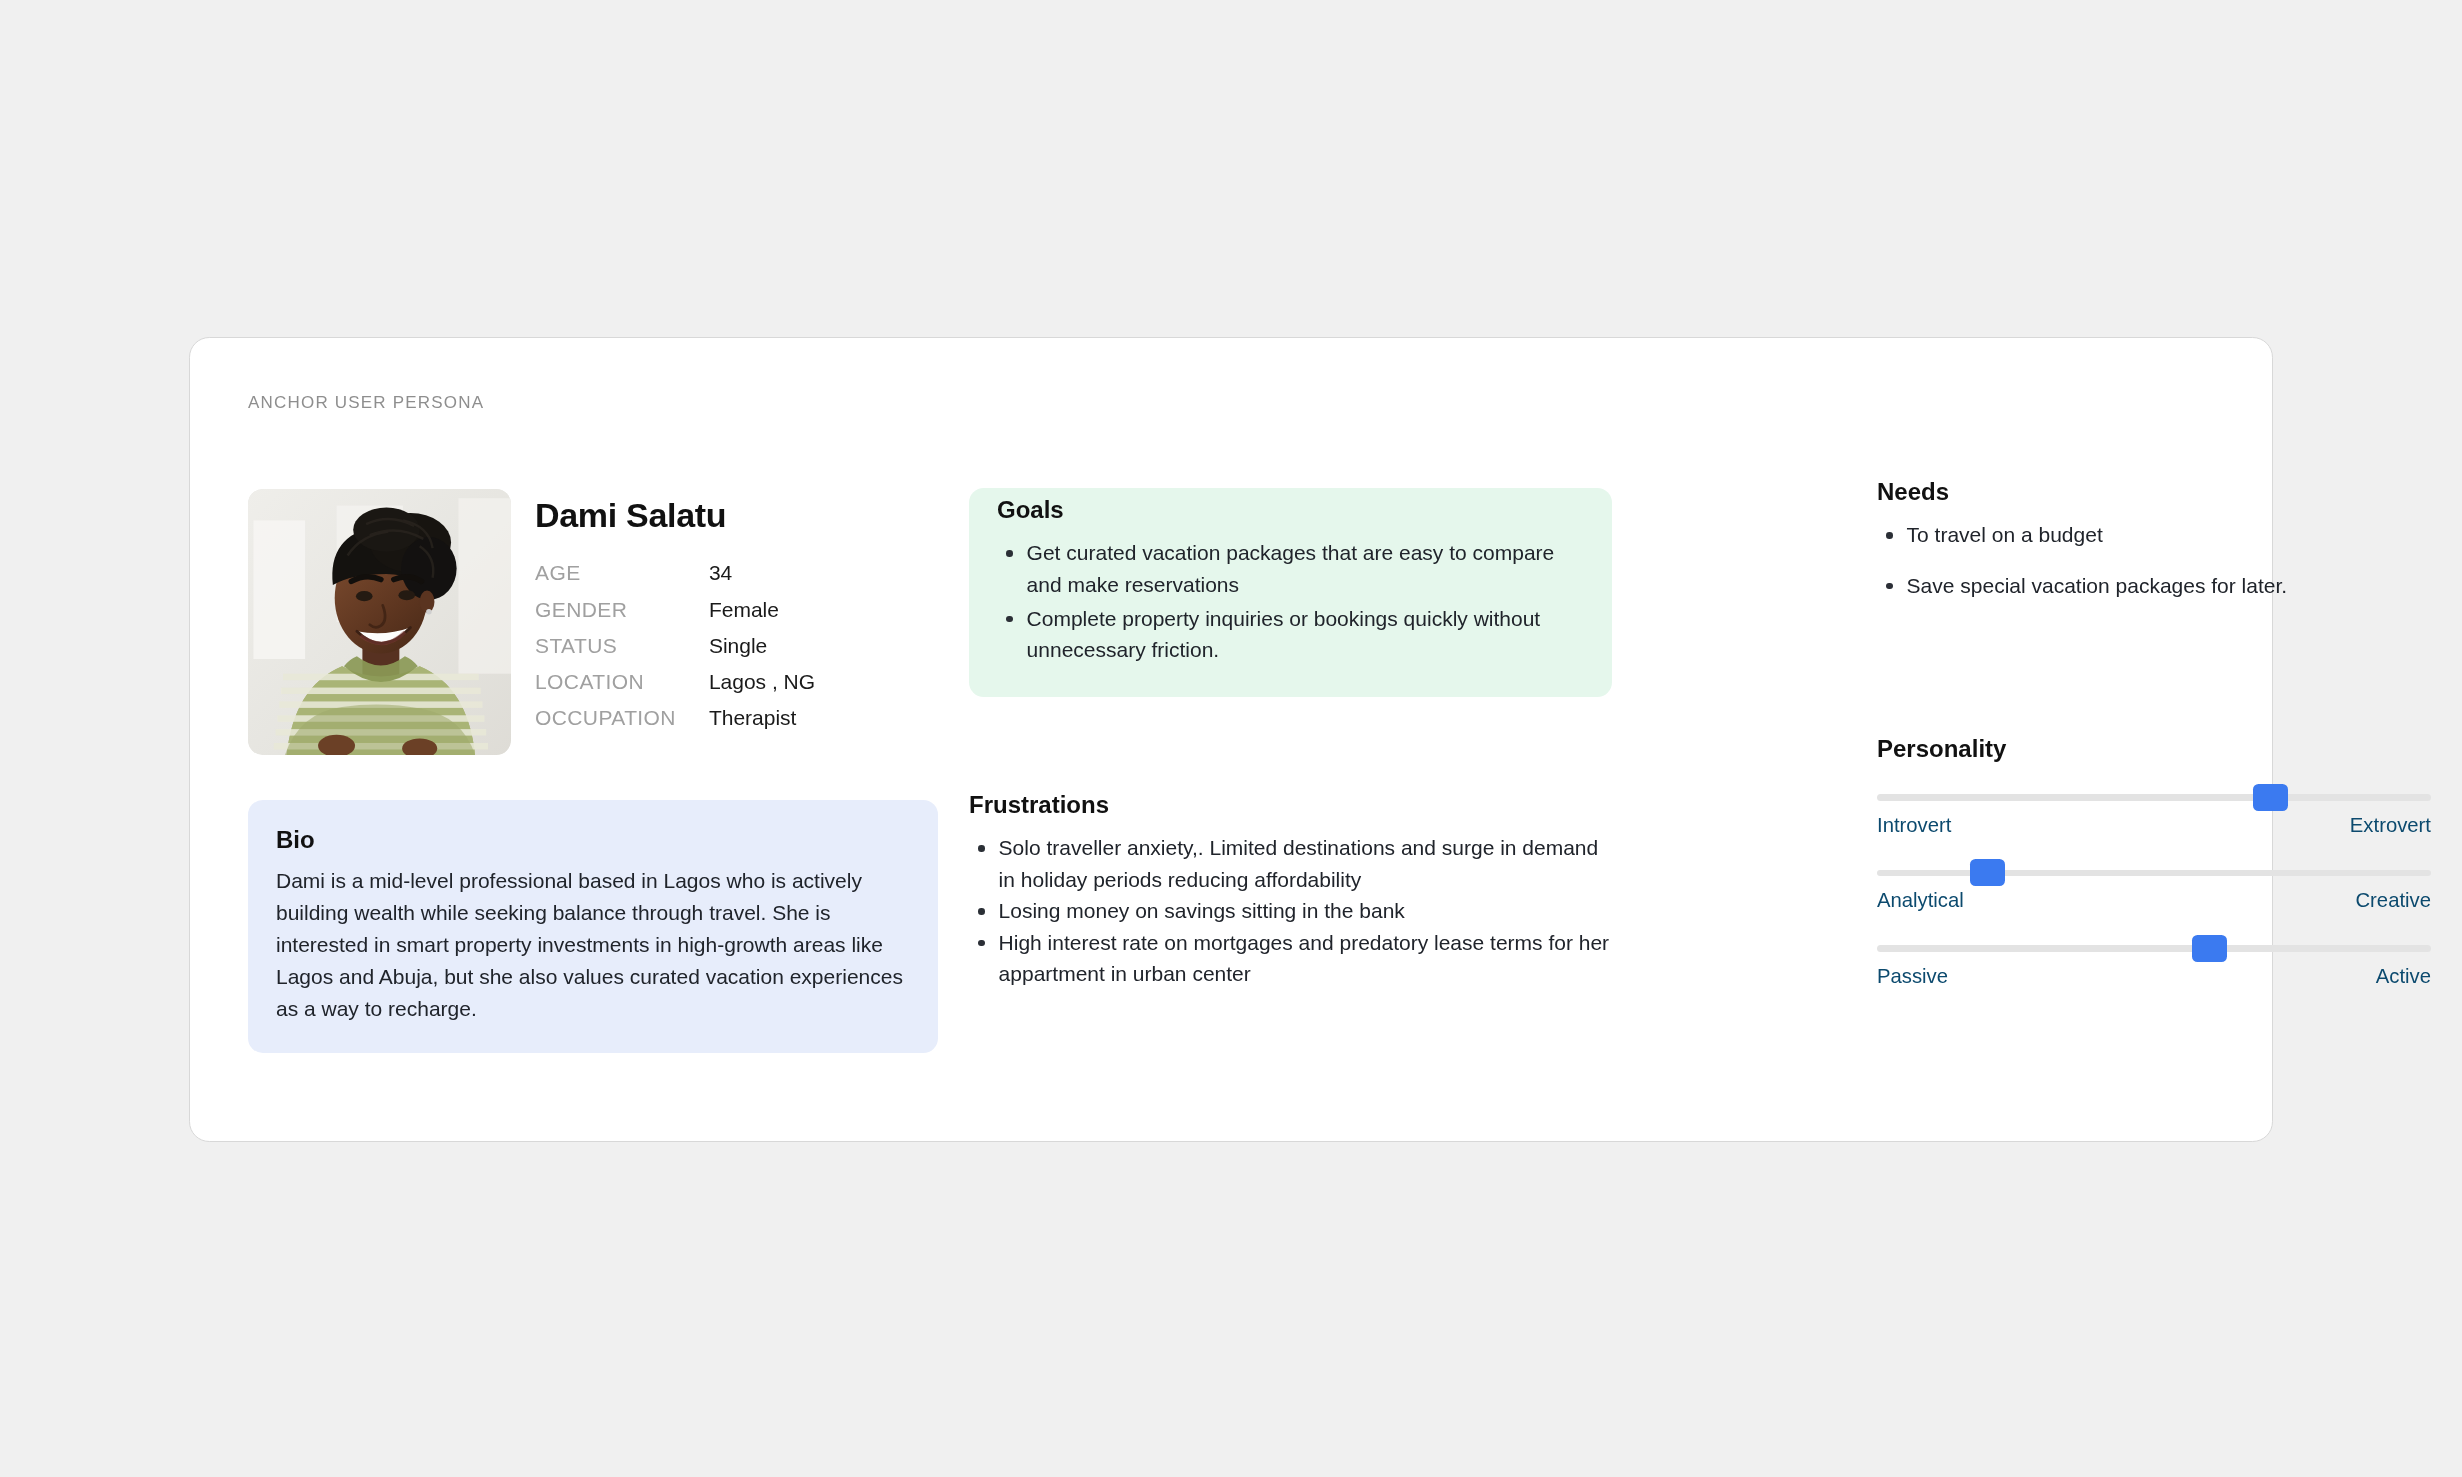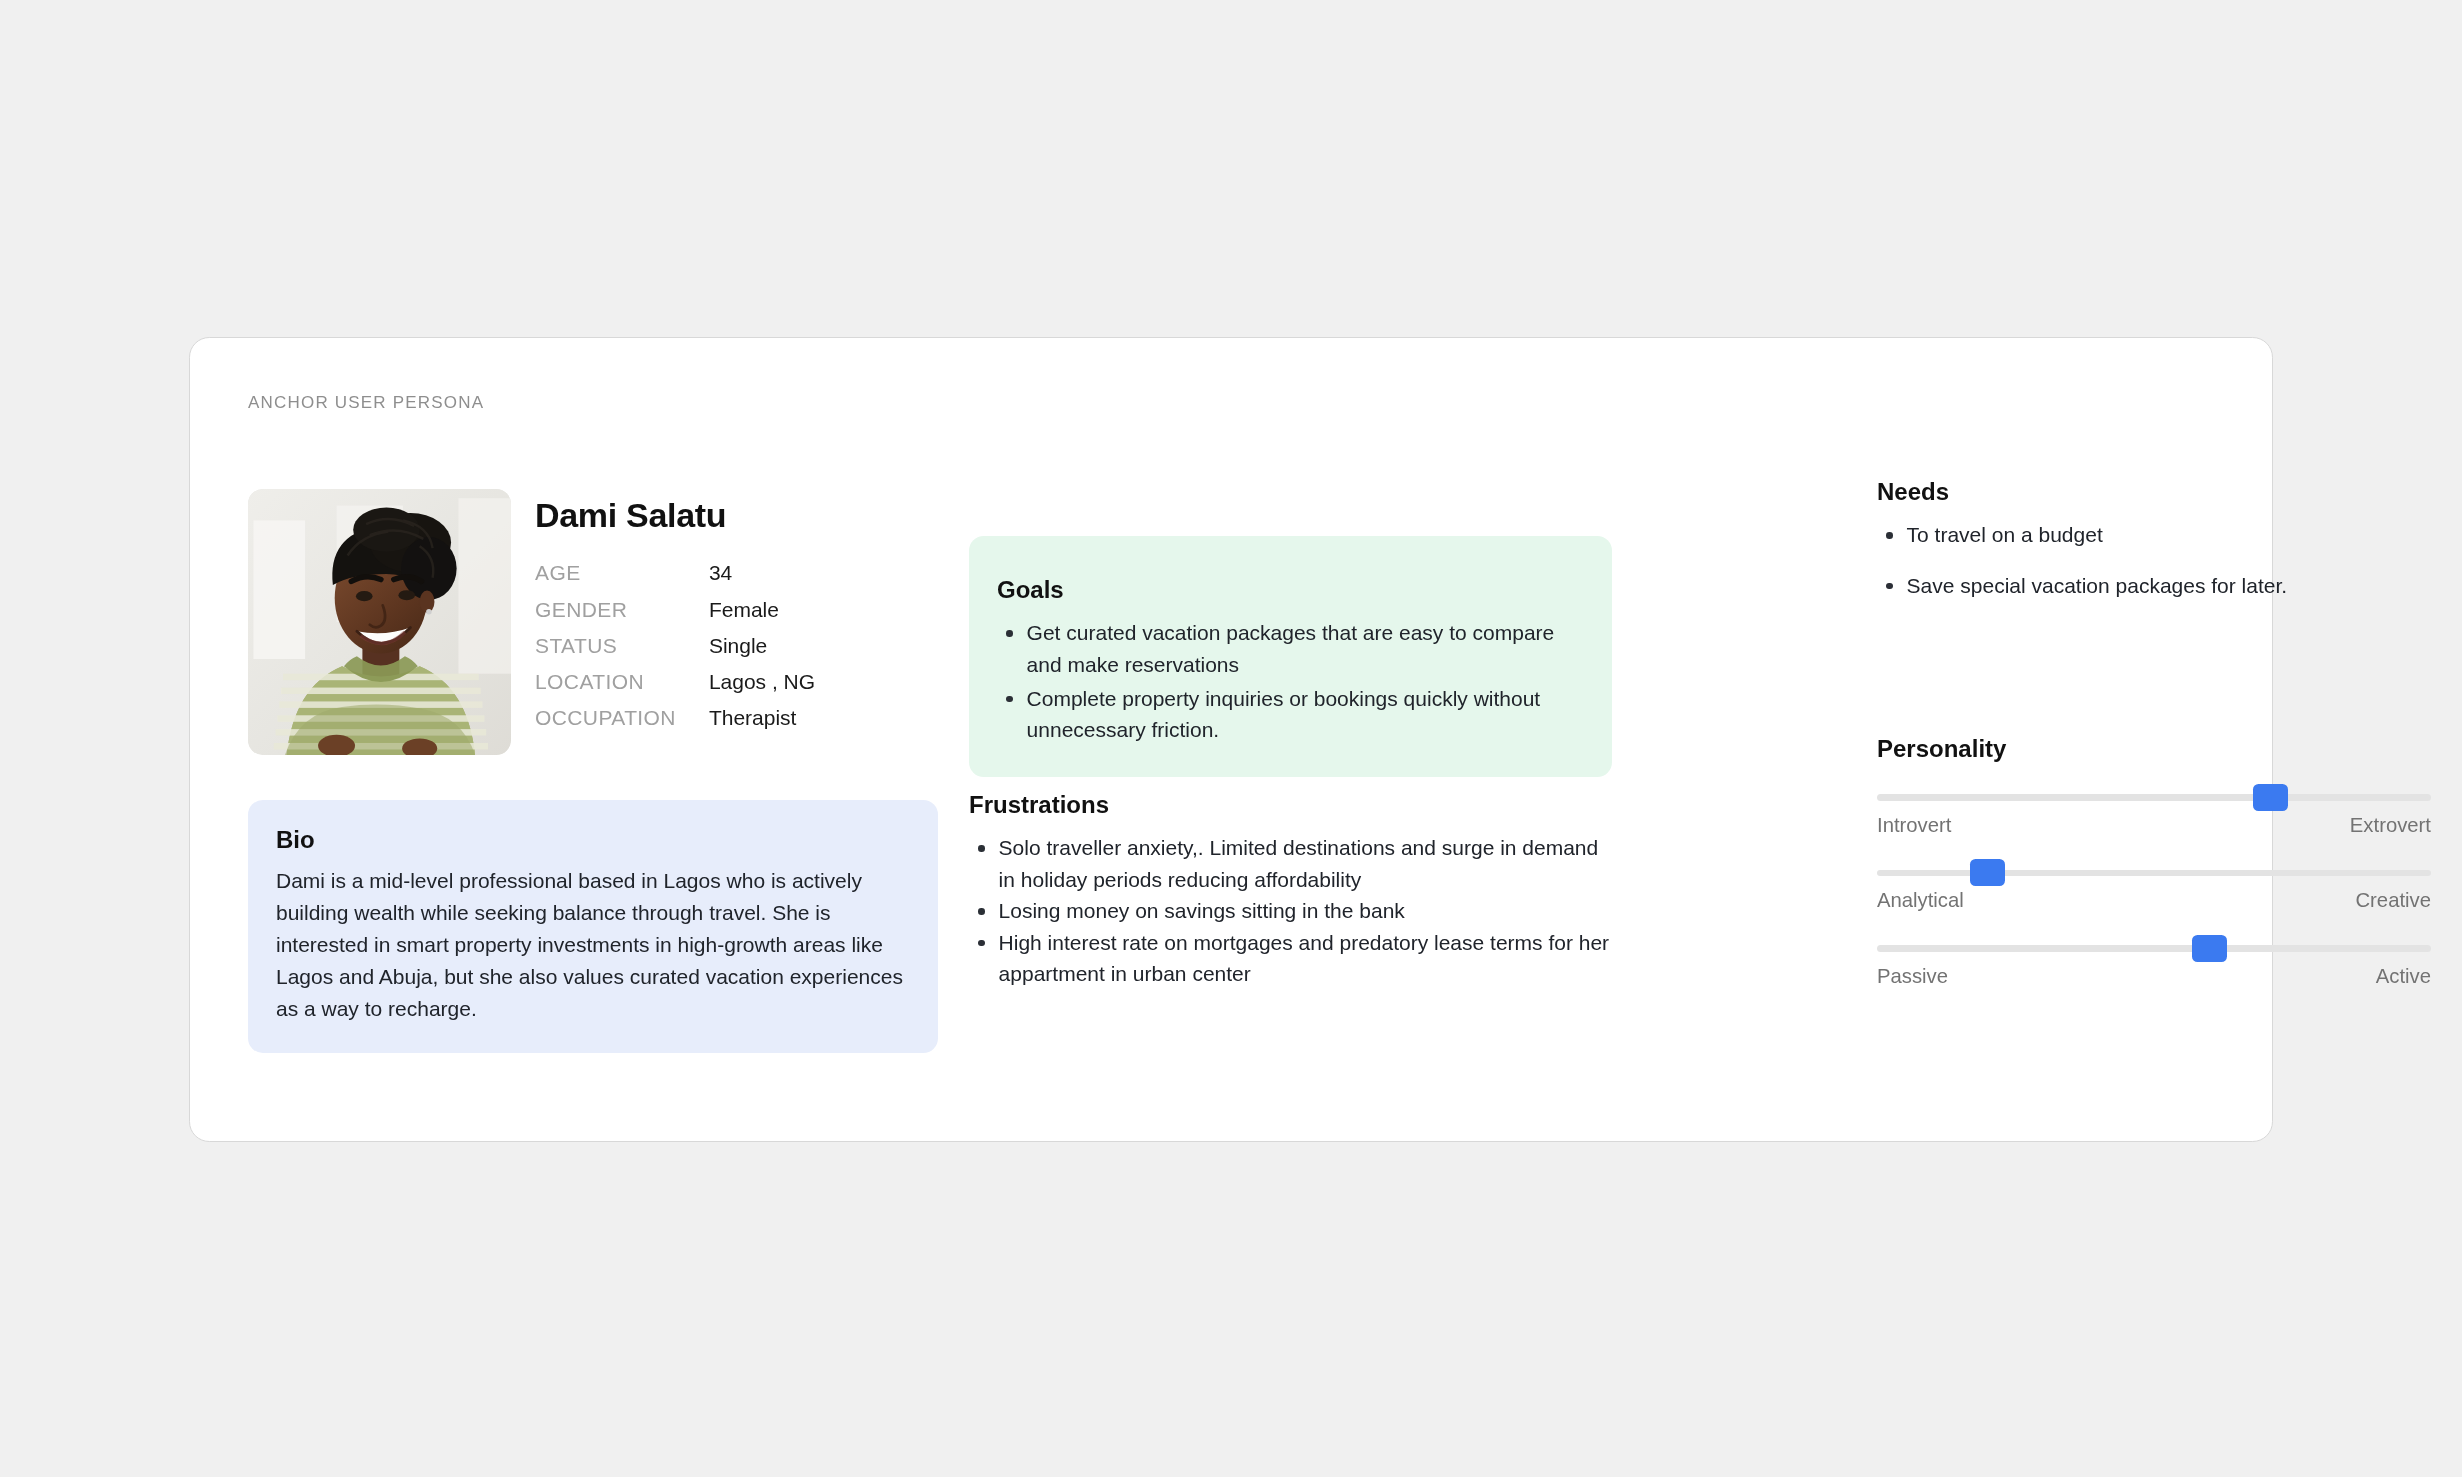--- a/index.html
+++ b/index.html
@@ -107,23 +107,22 @@
   }
 
   
   .goals-box {
     position: absolute;
     left: 779px;
     top: 150px;
     width: 643px;
     background: #e5f7ec;
     border-radius: 14.8px;
-    padding: 40px 28px 28px 28px;
+    padding: 8px 28px 28px 28px;
     box-sizing: border-box;
-    margin-top: 48px;
   }
   .section-title {
     font-size: 24px;
     font-weight: bold;
     color: #111111;
     margin: 0 0 13px 0;
   }
   ul.bullets {
     margin: 0;
     padding: 0 0 0 29.6px;
@@ -188,21 +187,21 @@
     height: 27px;
     margin-left: -17.5px;
     background: #3b7af0;
     border-radius: 5.5px;
   }
   .scale-labels {
     display: flex;
     justify-content: space-between;
     margin-top: 13px;
     font-size: 20.3px;
-    color: #737373;
+    color: #0c4a6e;
   }
 </style>
 </head>
 <body>
 
 <div class="persona-card">
 
   <div class="eyebrow">ANCHOR USER PERSONA</div>
 
   <div class="profile">

